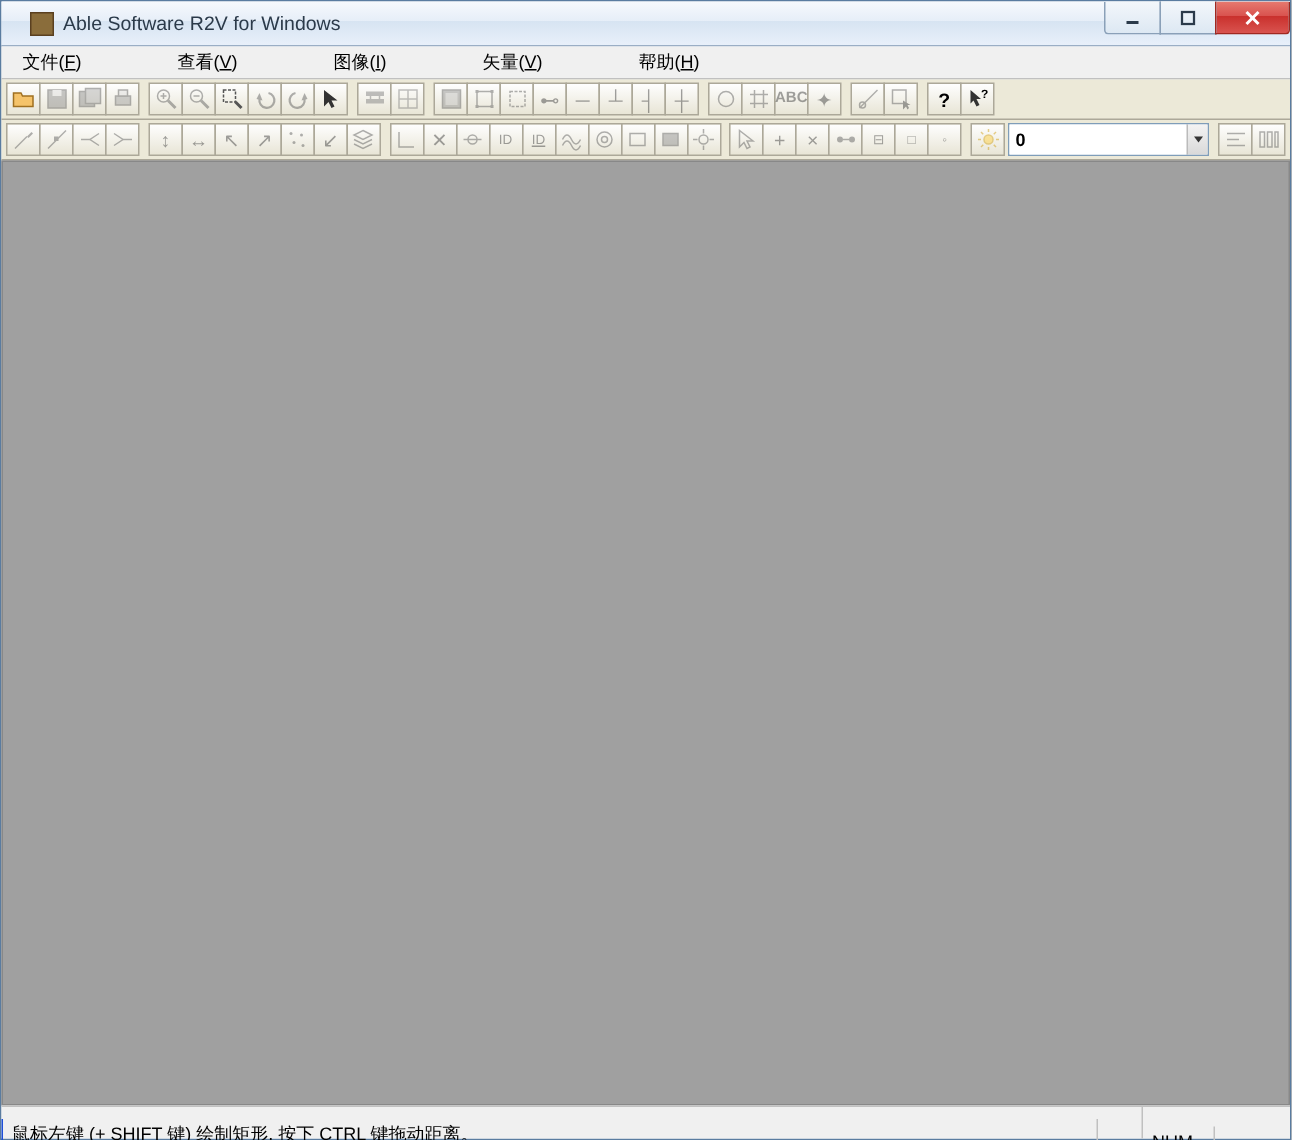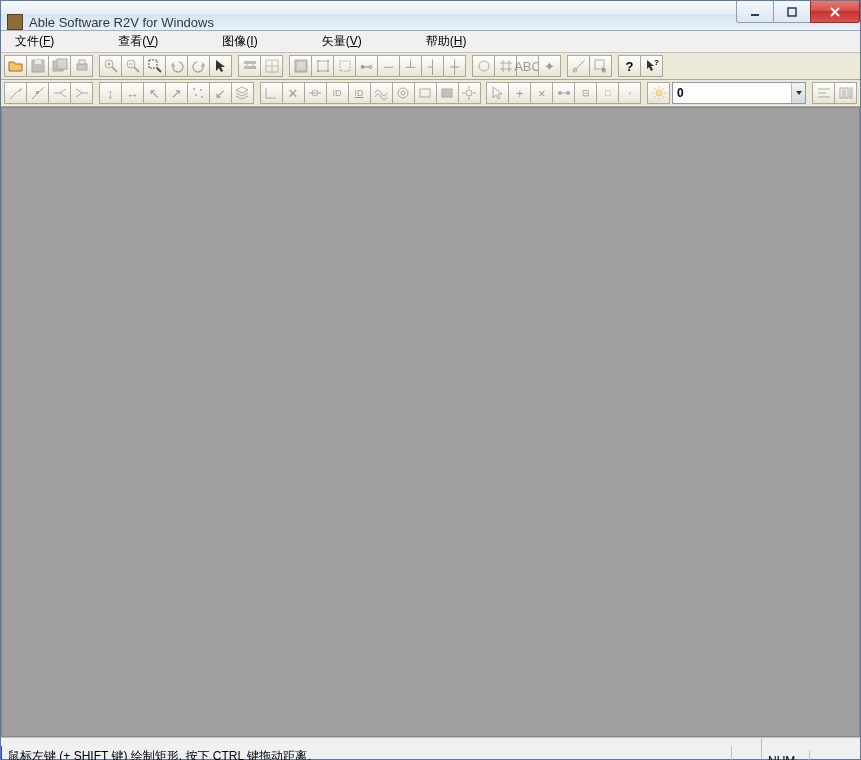--- a/index.html
+++ b/index.html
@@ -15,22 +15,22 @@
   background: #fff;
   border: 1px solid #5a7ca0;
   display: flex;
   flex-direction: column;
   box-shadow: 0 0 8px rgba(0,0,0,0.3);
 }
 .titlebar {
   height: 30px;
   background: linear-gradient(to bottom, #f6f9fd 0%, #e6eef8 45%, #d7e4f2 46%, #e8f0fa 100%);
   display: flex;
-  align-items: flex-end;
-  padding: 0 0 0 6px;
+  align-items: center;
+  padding: 0 0 0 19px;
   border-bottom: 1px solid #9aaec5;
 }
 .titlebar .app-icon {
   width: 16px; height: 16px;
   background: #8a6d3b;
   border: 1px solid #5a4020;
   margin-right: 6px;
   display:inline-block;
 }
 .titlebar .title {
@@ -332,21 +332,21 @@
         </div>
       <div class="tb-btn disabled">
           <svg viewBox="0 0 16 16">
             <line x1="5" y1="2" x2="5" y2="14" stroke="#555"></line>
             <line x1="11" y1="2" x2="11" y2="14" stroke="#555"></line>
             <line x1="2" y1="5" x2="14" y2="5" stroke="#555"></line>
             <line x1="2" y1="11" x2="14" y2="11" stroke="#555"></line>
           </svg>
         </div>
       <div class="tb-btn disabled">
-          <span class="glyph" style="font-size:13px;font-weight:normal;">ABC</span>
+          <span class="glyph" style="font-size:10px;font-weight:bold;">ABC</span>
         </div>
       <div class="tb-btn disabled">
           <span class="glyph">✦</span>
         </div>
     </div>
     <span class="tb-sep"></span>
     <div class="tb-group">
       <div class="tb-btn disabled">
           <svg viewBox="0 0 16 16">
             <line x1="2" y1="14" x2="14" y2="2" stroke="#555"></line>

